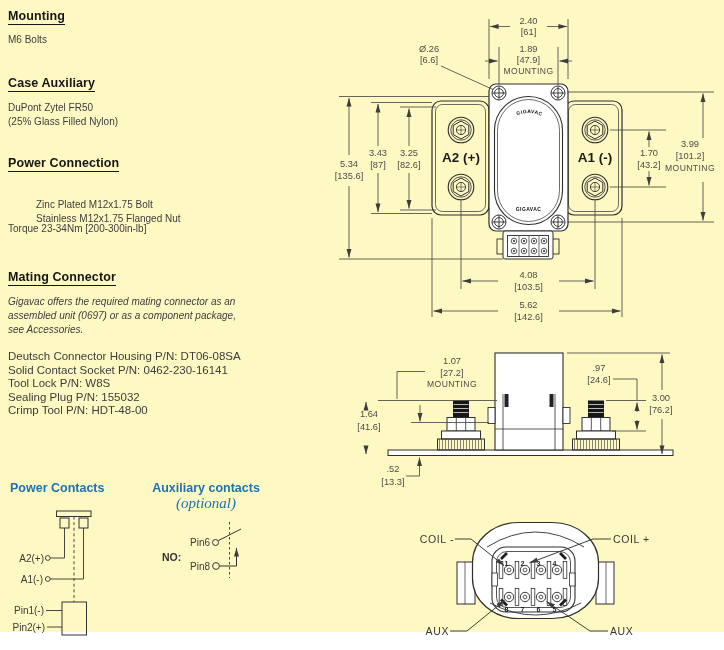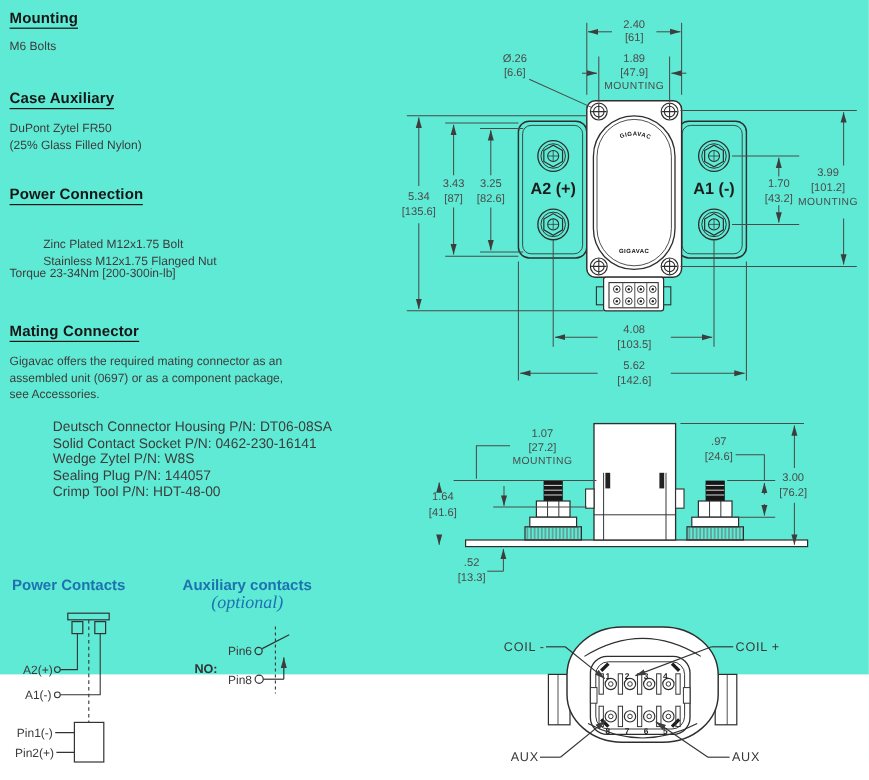--- a/index.html
+++ b/index.html
@@ -1,22 +1,22 @@
 <!DOCTYPE html>
 <html><head>
 <meta charset="utf-8">
 <style>
   html,body{margin:0;padding:0;background:#fff;}
   body{width:724px;height:650px;overflow:hidden;font-family:"Liberation Sans",sans-serif;}
-  #page{position:relative;width:724px;height:562px;background:#5eead4;}
+  #page{position:relative;width:724px;height:632px;background:#fef9c3;}
   .abs{position:absolute;}
   .h{font-size:12.5px;font-weight:bold;color:#161616;display:inline-block;
      border-bottom:1.5px solid #161616;padding-bottom:1px;letter-spacing:.1px;}
   .body-txt{font-size:10px;color:#3d3d3d;line-height:14px;white-space:pre;}
-  .pn-txt{font-size:11.5px;color:#3d3d3d;line-height:13.6px;white-space:pre;margin-left:36px;}
+  .pn-txt{font-size:11.5px;color:#3d3d3d;line-height:13.6px;white-space:pre;}
   .blue-title{font-size:12.5px;font-weight:bold;color:#1e72b0;}
   .blue-sub{font-size:15px;font-style:italic;color:#1e72b0;font-family:Liberation Serif, serif;}
   svg{position:absolute;left:0;top:0;}
   svg text{font-family:"Liberation Sans",sans-serif;}
   .dimtxt{font-size:9.3px;fill:#4c4c4c;}
   .dimnote{font-size:8.6px;fill:#4c4c4c;letter-spacing:.4px;}
   .bigterm{font-size:13.5px;font-weight:bold;fill:#1c1c1c;}
   .schlabel{font-size:10px;fill:#3a3a3a;}
   .schbold{font-size:10.5px;font-weight:bold;fill:#333;}
   .pinnum{font-size:7px;font-weight:600;fill:#222;}
@@ -32,22 +32,22 @@
   <div class="abs body-txt" style="left:8px;top:33px;">M6 Bolts</div>
 
   <div class="abs" style="left:8px;top:73px;"><span class="h">Case Auxiliary</span></div>
   <div class="abs body-txt" style="left:8px;top:101px;"><span>DuPont Zytel FR50</span><br><span>(25% Glass Filled Nylon)</span></div>
 
   <div class="abs" style="left:8px;top:153px;text-decoration:underline;"><span class="h">Power Connection</span></div>
   <div class="abs body-txt" style="left:8px;top:198px;margin-left:28px;"><span>Zinc Plated M12x1.75 Bolt</span><br><span>Stainless M12x1.75 Flanged Nut</span></div>
   <div class="abs body-txt" style="left:8px;top:222px;">Torque 23-34Nm [200-300in-lb]</div>
 
   <div class="abs" style="left:8px;top:267px;"><span class="h">Mating Connector</span></div>
-  <div class="abs body-txt" style="left:8px;top:295px;"><span>Gigavac offers the required mating connector as an</span><br><span>assembled unit (0697) or as a component package,</span><br><span>see Accessories.</span></div>
-  <div class="abs pn-txt" style="left:8px;top:350px;"><span>Deutsch Connector Housing P/N: DT06-08SA</span><br><span>Solid Contact Socket P/N: 0462-230-16141</span><br><span>Wedge Zytel P/N: W8S</span><br><span>Sealing Plug P/N: 144057</span><br><span>Crimp Tool P/N: HDT-48-00</span></div>
+  <div class="abs body-txt" style="left:8px;top:295px;font-style:italic;"><span>Gigavac offers the required mating connector as an</span><br><span>assembled unit (0697) or as a component package,</span><br><span>see Accessories.</span></div>
+  <div class="abs pn-txt" style="left:8px;top:350px;"><span>Deutsch Connector Housing P/N: DT06-08SA</span><br><span>Solid Contact Socket P/N: 0462-230-16141</span><br><span>Tool Lock P/N: W8S</span><br><span>Sealing Plug P/N: 155032</span><br><span>Crimp Tool P/N: HDT-48-00</span></div>
 
   <div class="abs blue-title" style="left:10px;top:481px;">Power Contacts</div>
   <div class="abs" style="left:149px;top:481px;width:114px;text-align:center;">
     <div class="blue-title">Auxiliary contacts</div>
     <div class="blue-sub">(optional)</div>
   </div>
 
   <svg width="724" height="650" viewBox="0 0 724 650">
     <defs>
       <marker id="ma" markerWidth="10" markerHeight="8" refX="8.6" refY="3.2" orient="auto-start-reverse" markerUnits="userSpaceOnUse">

